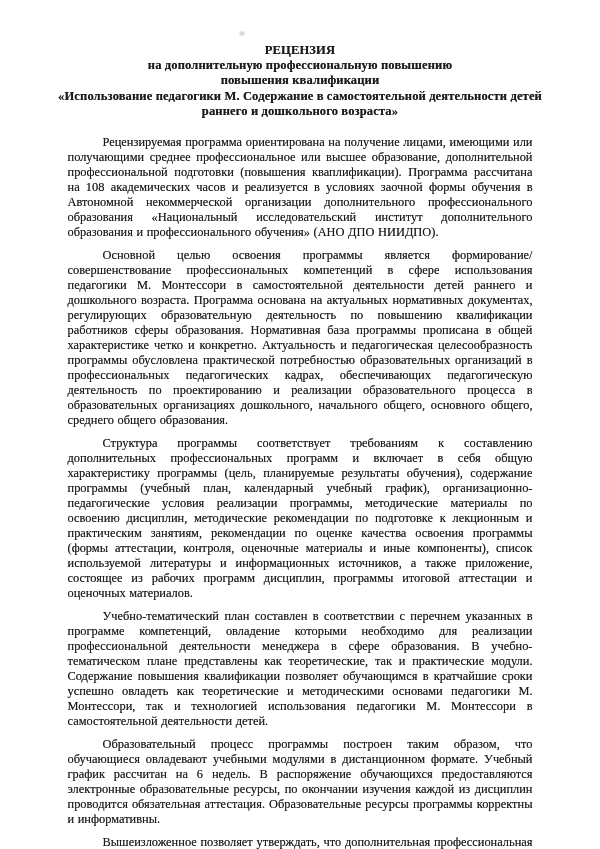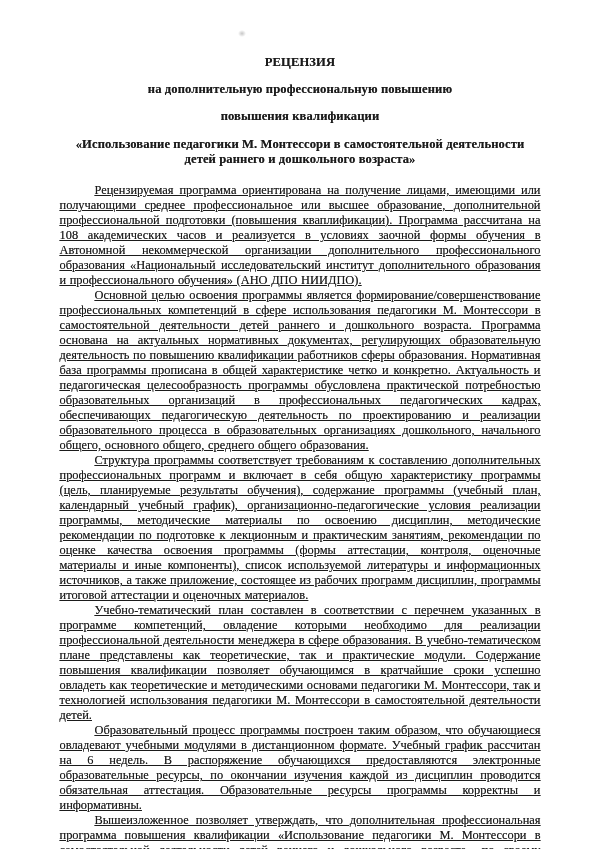--- a/index.html
+++ b/index.html
@@ -35,50 +35,49 @@
     width: 492px;
     margin: 0 auto;
     text-align: center;
     font-weight: bold;
     font-size: 12.6px;
     line-height: 15.2px;
     letter-spacing: 0.1px;
     text-shadow: 0 0 0.4px rgba(20,20,20,0.65);
   }
   .title-line {
-    margin: 12px;
+    margin: 0;
   }
   .doc-body {
     width: 481px;
     margin: 16px auto 0 auto;
     font-size: 12.4px;
     line-height: 15px;
     text-align: justify;
     text-shadow: 0 0 0.35px rgba(25,25,25,0.6);
   }
   .doc-body p {
-    margin: 0;
+    margin: 8px;
     padding: 0;
     text-indent: 35px;
     word-spacing: 0.5px;
-    text-decoration: underline;
   }
 </style>
 </head>
 <body>
 
 <div class="page">
 
   <div class="scan-speck"></div>
 
   <div class="title-block">
     <div class="title-line">РЕЦЕНЗИЯ</div>
     <div class="title-line">на дополнительную профессиональную повышению</div>
     <div class="title-line">повышения квалификации</div>
-    <div class="title-line">«Использование педагогики М. Монтессори в самостоятельной деятельности детей раннего и дошкольного возраста»</div>
+    <div class="title-line">«Использование педагогики М. Содержание в самостоятельной деятельности детей раннего и дошкольного возраста»</div>
   </div>
 
   <div class="doc-body">
     <p>Рецензируемая программа ориентирована на получение лицами, имеющими или получающими среднее профессиональное или высшее образование, дополнительной профессиональной подготовки (повышения кваплификации). Программа рассчитана на 108 академических часов и реализуется в условиях заочной формы обучения в Автономной некоммерческой организации дополнительного профессионального образования «Национальный исследовательский институт дополнительного образования и профессионального обучения» (АНО ДПО НИИДПО).</p>
     <p>Основной целью освоения программы является формирование/совершенствование профессиональных компетенций в сфере использования педагогики М. Монтессори в самостоятельной деятельности детей раннего и дошкольного возраста. Программа основана на актуальных нормативных документах, регулирующих образовательную деятельность по повышению квалификации работников сферы образования. Нормативная база программы прописана в общей характеристике четко и конкретно. Актуальность и педагогическая целесообразность программы обусловлена практической потребностью образовательных организаций в профессиональных педагогических кадрах, обеспечивающих педагогическую деятельность по проектированию и реализации образовательного процесса в образовательных организациях дошкольного, начального общего, основного общего, среднего общего образования.</p>
     <p>Структура программы соответствует требованиям к составлению дополнительных профессиональных программ и включает в себя общую характеристику программы (цель, планируемые результаты обучения), содержание программы (учебный план, календарный учебный график), организационно-педагогические условия реализации программы, методические материалы по освоению дисциплин, методические рекомендации по подготовке к лекционным и практическим занятиям, рекомендации по оценке качества освоения программы (формы аттестации, контроля, оценочные материалы и иные компоненты), список используемой литературы и информационных источников, а также приложение, состоящее из рабочих программ дисциплин, программы итоговой аттестации и оценочных материалов.</p>
     <p>Учебно-тематический план составлен в соответствии с перечнем указанных в программе компетенций, овладение которыми необходимо для реализации профессиональной деятельности менеджера в сфере образования. В учебно-тематическом плане представлены как теоретические, так и практические модули. Содержание повышения квалификации позволяет обучающимся в кратчайшие сроки успешно овладеть как теоретические и методическими основами педагогики М. Монтессори, так и технологией использования педагогики М. Монтессори в самостоятельной деятельности детей.</p>
     <p>Образовательный процесс программы построен таким образом, что обучающиеся овладевают учебными модулями в дистанционном формате. Учебный график рассчитан на 6 недель. В распоряжение обучающихся предоставляются электронные образовательные ресурсы, по окончании изучения каждой из дисциплин проводится обязательная аттестация. Образовательные ресурсы программы корректны и информативны.</p>
     <p>Вышеизложенное позволяет утверждать, что дополнительная профессиональная программа повышения квалификации «Использование педагогики М. Монтессори в самостоятельной деятельности детей раннего и дошкольного возраста» по своему содержанию и объему соответствует требованиям, предъявляемым к программам такого</p>
   </div>

